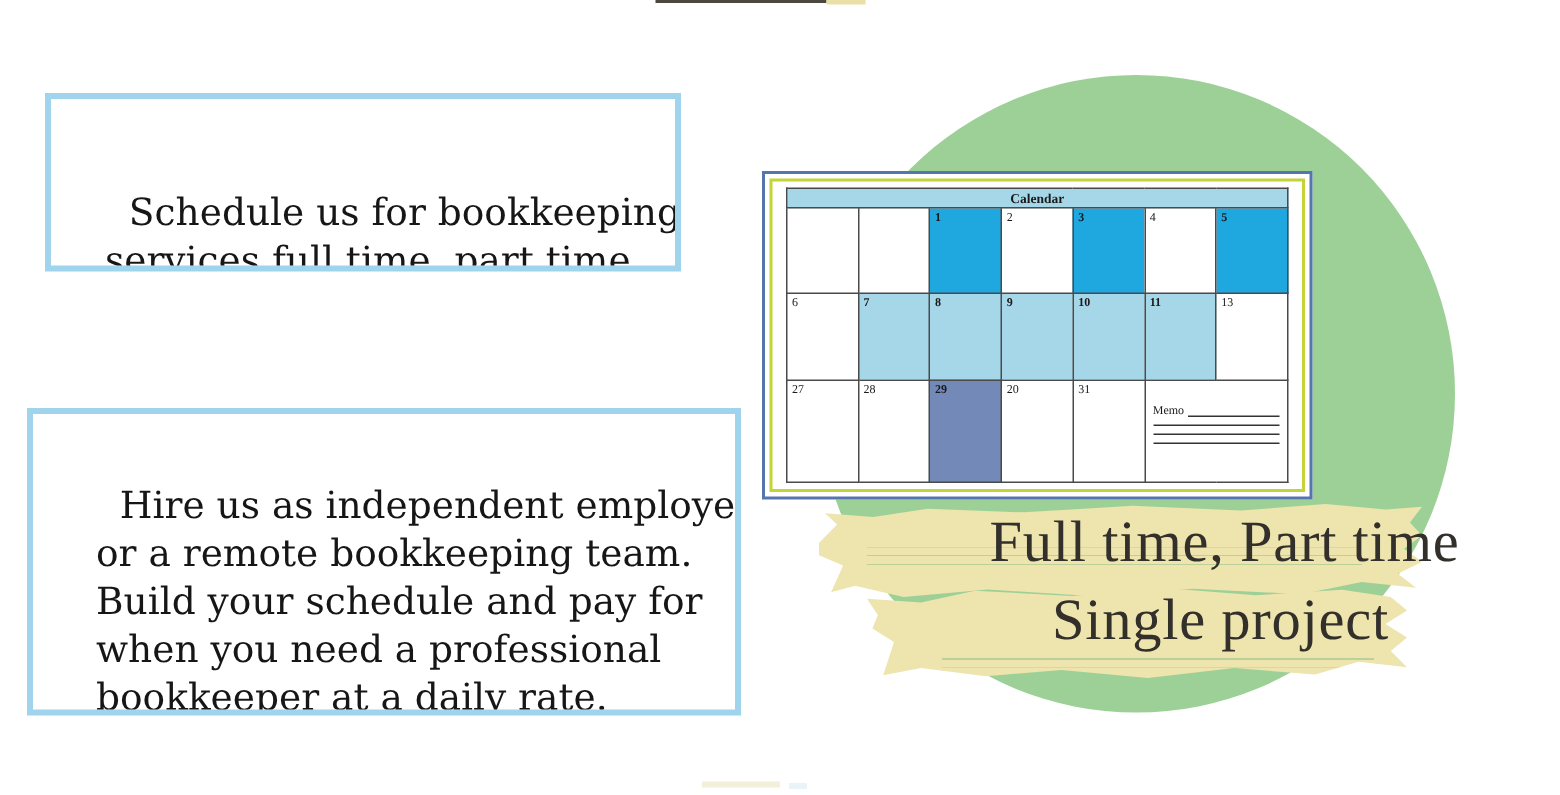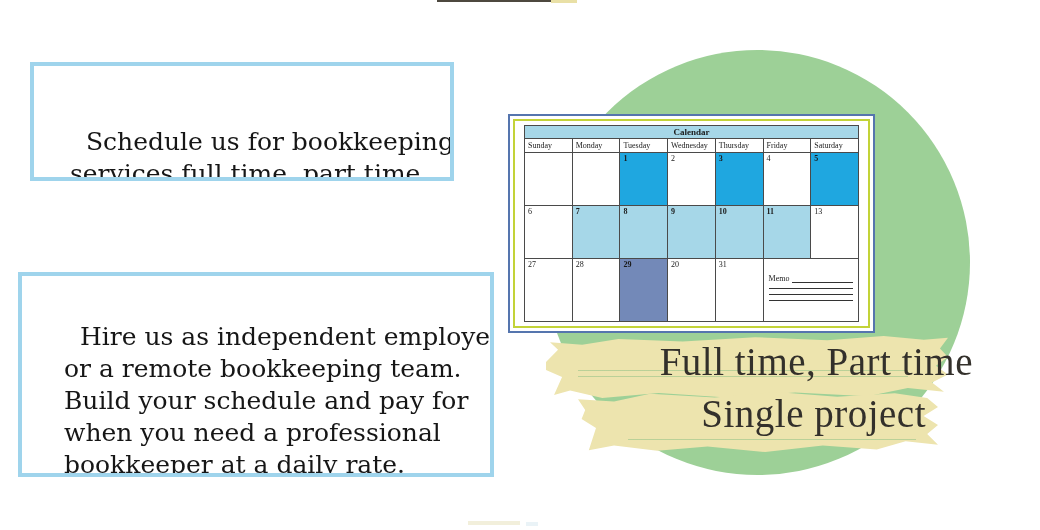--- a/index.html
+++ b/index.html
@@ -117,29 +117,20 @@
 bookkeeper at a daily rate.</span>
 </div>
 
 <div class="cal-frame">
   <div class="cal-inner">
     <table class="cal">
       <thead>
         <tr>
           <th class="cal-title" colspan="7">Calendar</th>
         </tr>
-        <tr class="day-header-row">
-            <th>Sunday</th>
-            <th>Monday</th>
-            <th>Tuesday</th>
-            <th>Wednesday</th>
-            <th>Thursday</th>
-            <th>Friday</th>
-            <th>Saturday</th>
-          </tr>
       </thead>
       <tbody>
           <tr>
             <td class="day-cell"><span class="day-num"></span></td>
             <td class="day-cell"><span class="day-num"></span></td>
             <td class="day-cell hl-bright"><span class="day-num">1</span></td>
             <td class="day-cell"><span class="day-num">2</span></td>
             <td class="day-cell hl-bright"><span class="day-num">3</span></td>
             <td class="day-cell"><span class="day-num">4</span></td>
             <td class="day-cell hl-bright"><span class="day-num">5</span></td>

